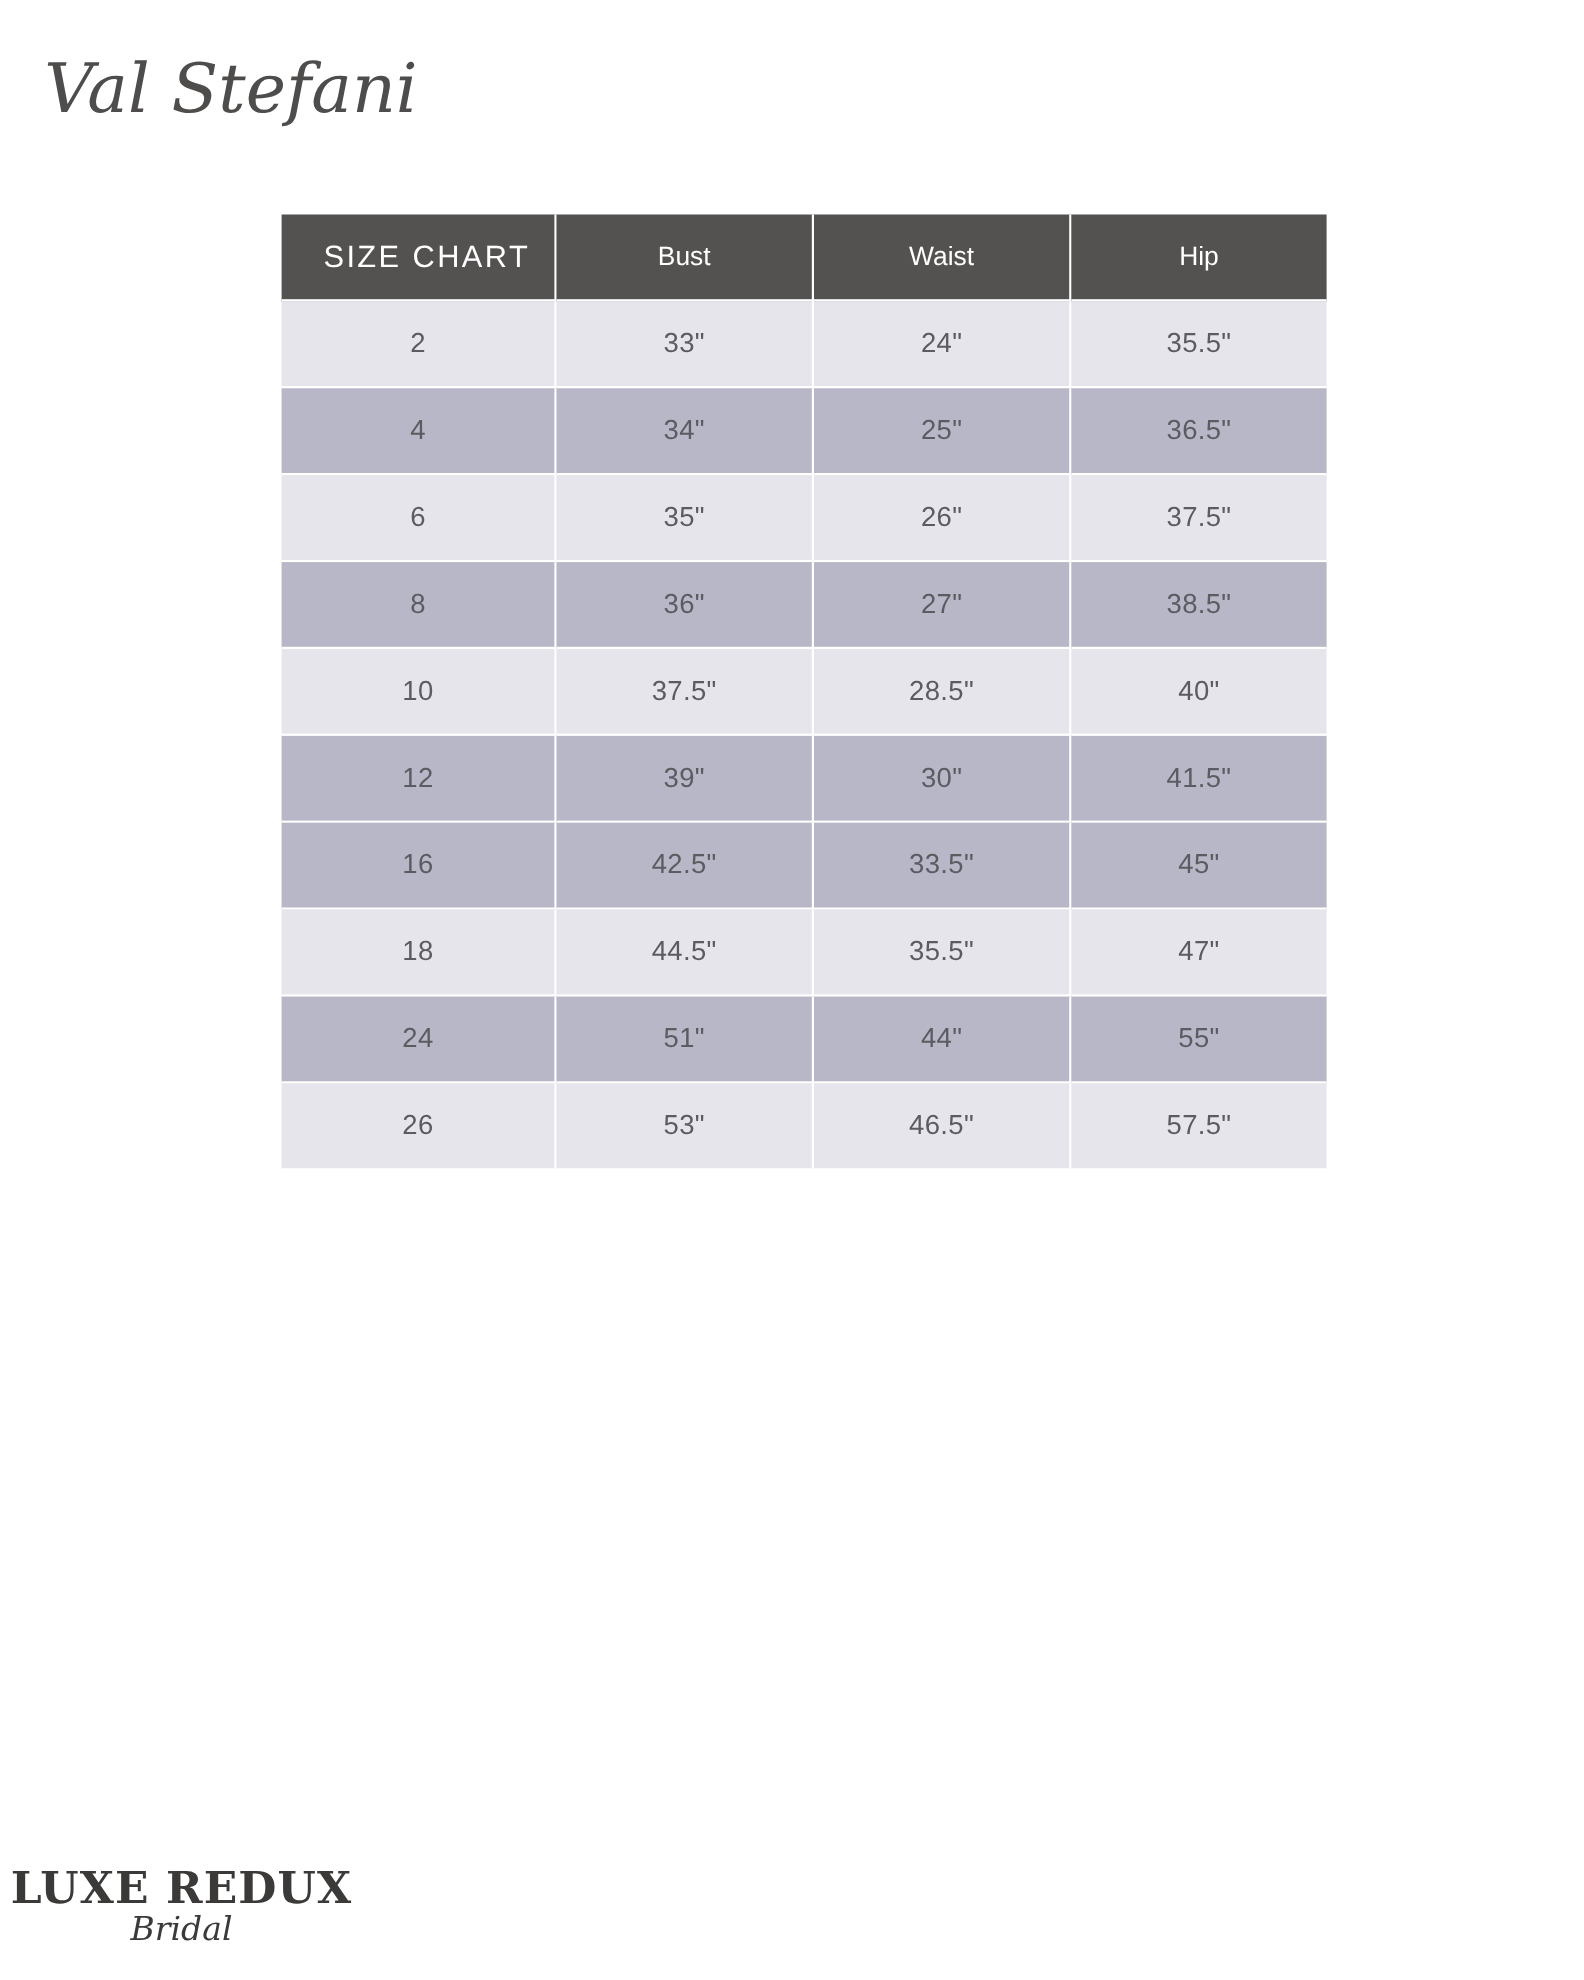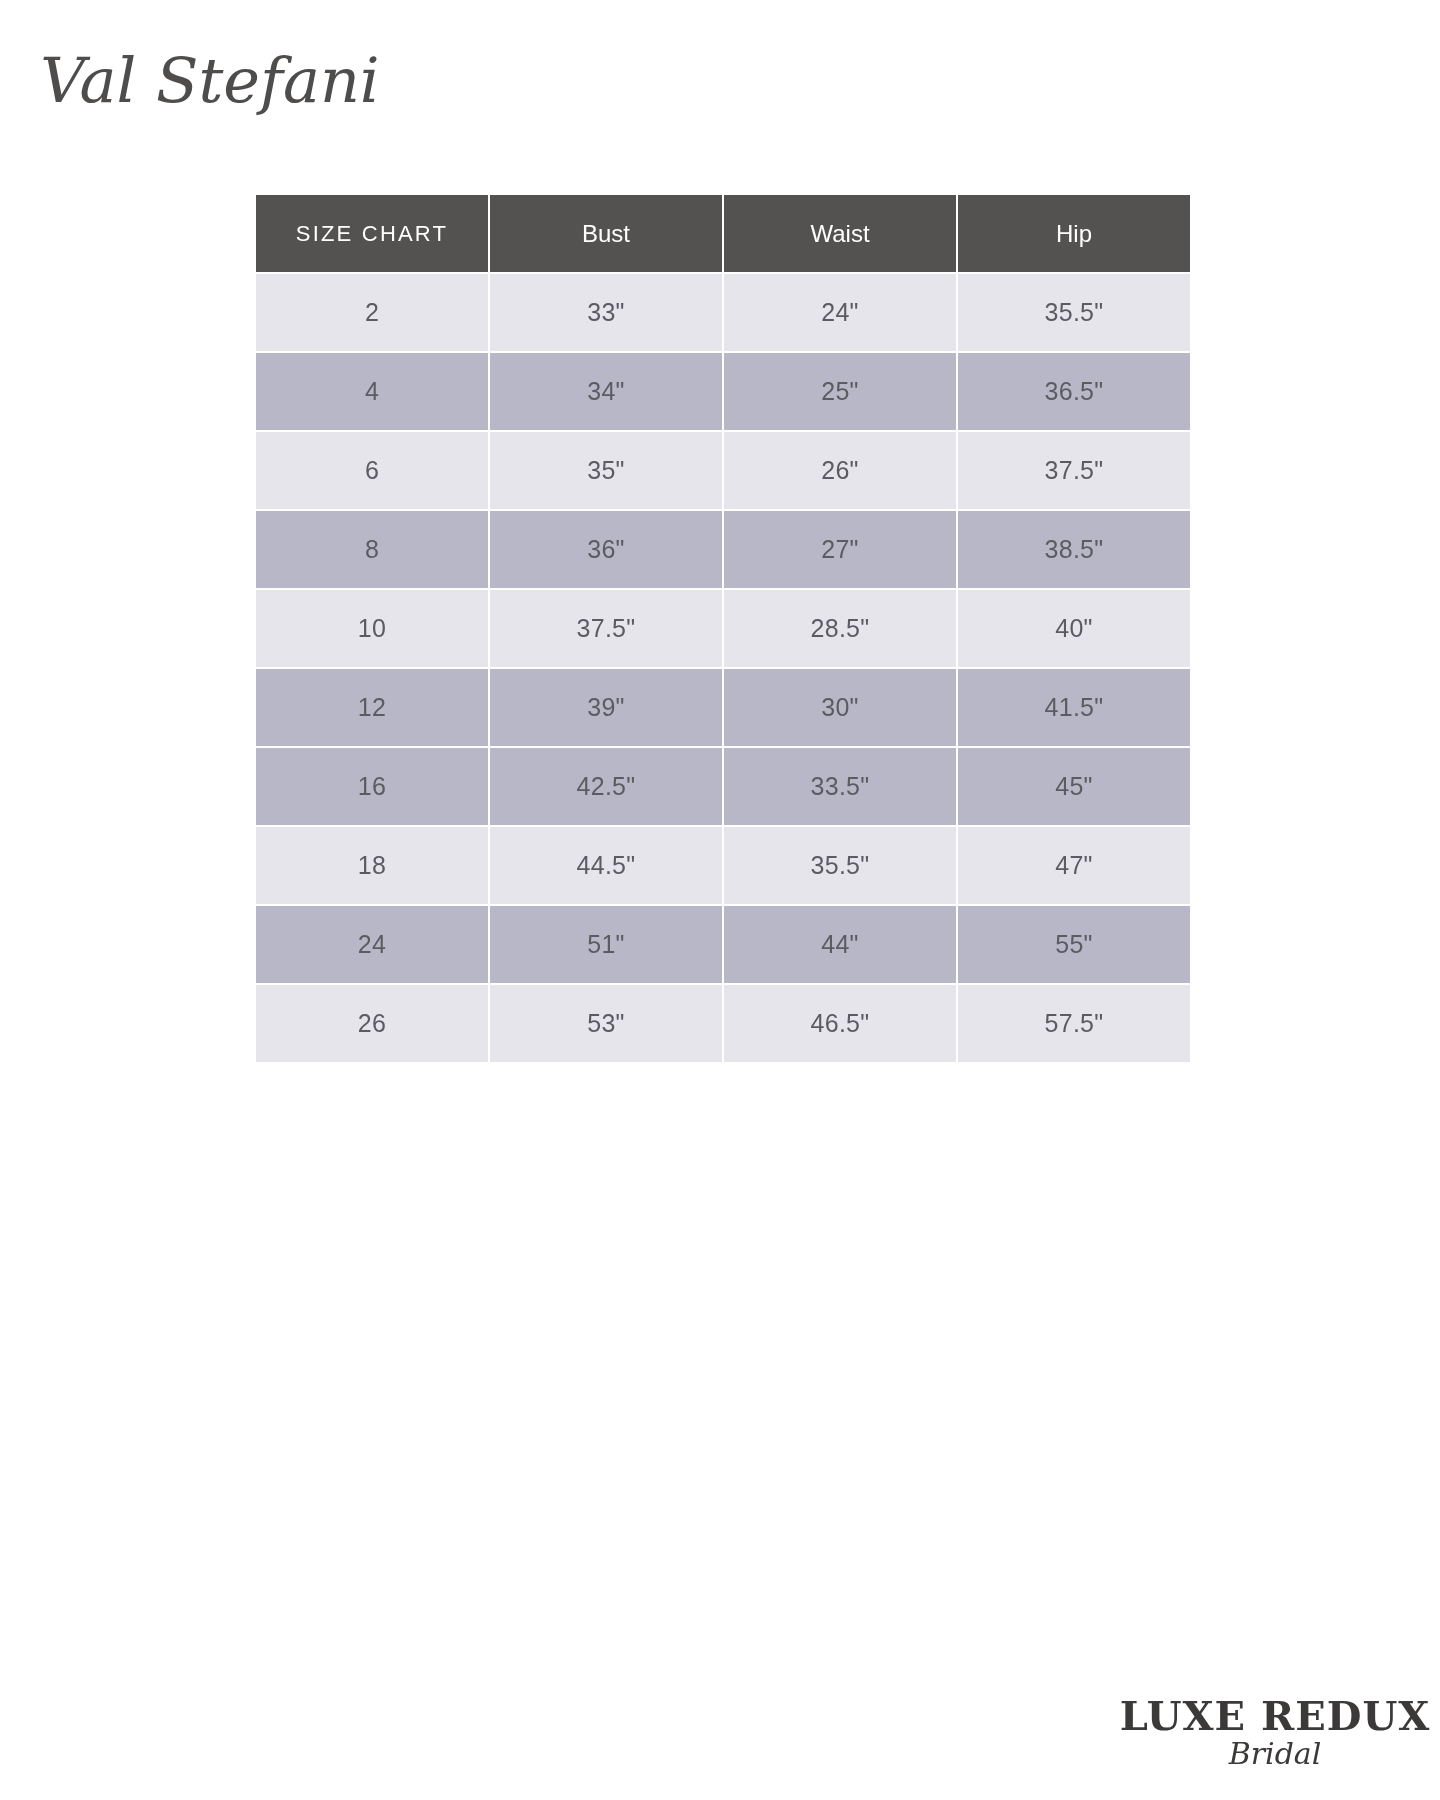--- a/index.html
+++ b/index.html
@@ -66,40 +66,41 @@
 
   thead th {
     background: #545251;
     color: #ffffff;
     font-weight: 400;
     font-size: 24px;
     height: 73px;
   }
   thead th.col-size {
     letter-spacing: 2.2px;
-    font-size: 22px;
+    font-size: 28px;
+    padding-left: 16px;
   }
 
   tbody td {
     color: #5d5b62;
     font-size: 25px;
     font-weight: 400;
     letter-spacing: 0.3px;
   }
   tbody tr.row-light td { background: #e6e5ec; }
   tbody tr.row-dark  td { background: #b8b7c7; }
 
   
   .footer-logo-wrap {
     position: absolute;
     left: 0;
     right: 0;
     top: 1690px;
     display: flex;
-    justify-content: flex-end;
+    justify-content: flex-start;
     text-decoration: underline;
   }
   .footer-logo {
     display: block;
     width: 330px;
     height: 86px;
   }
   .footer-logo .serif-mark {
     font-family: "DejaVu Serif", serif;
     font-weight: bold;

